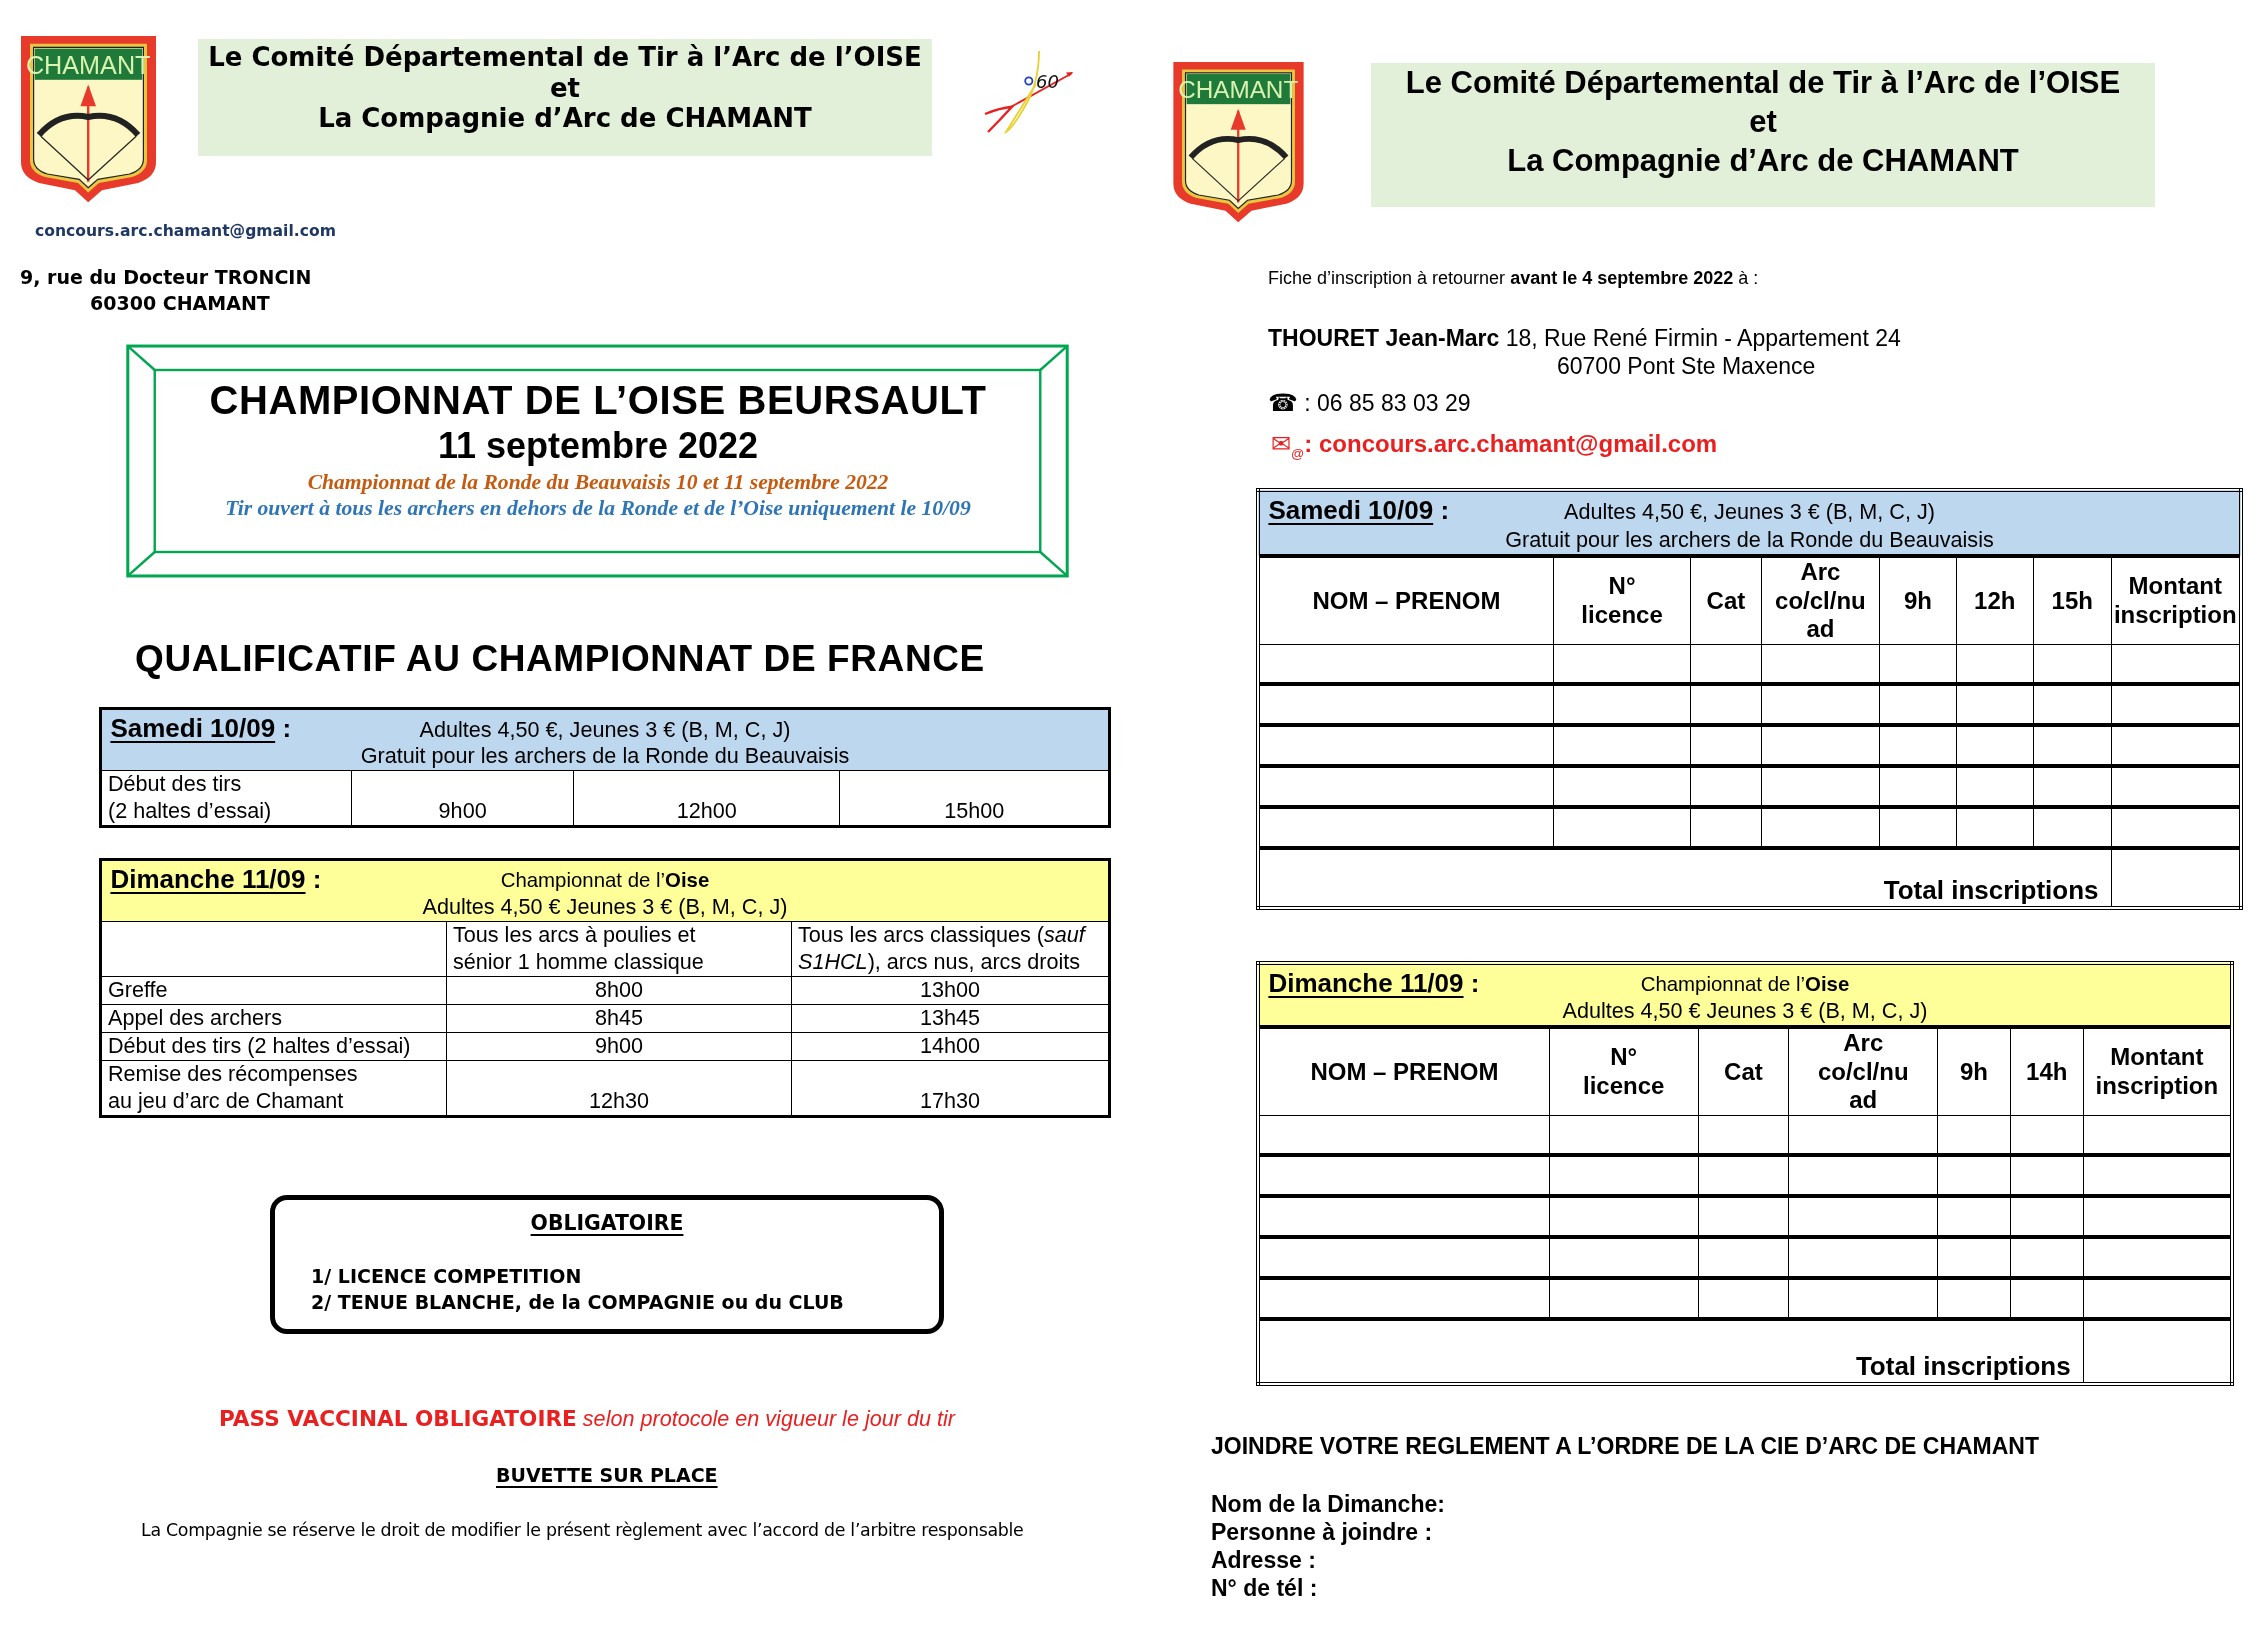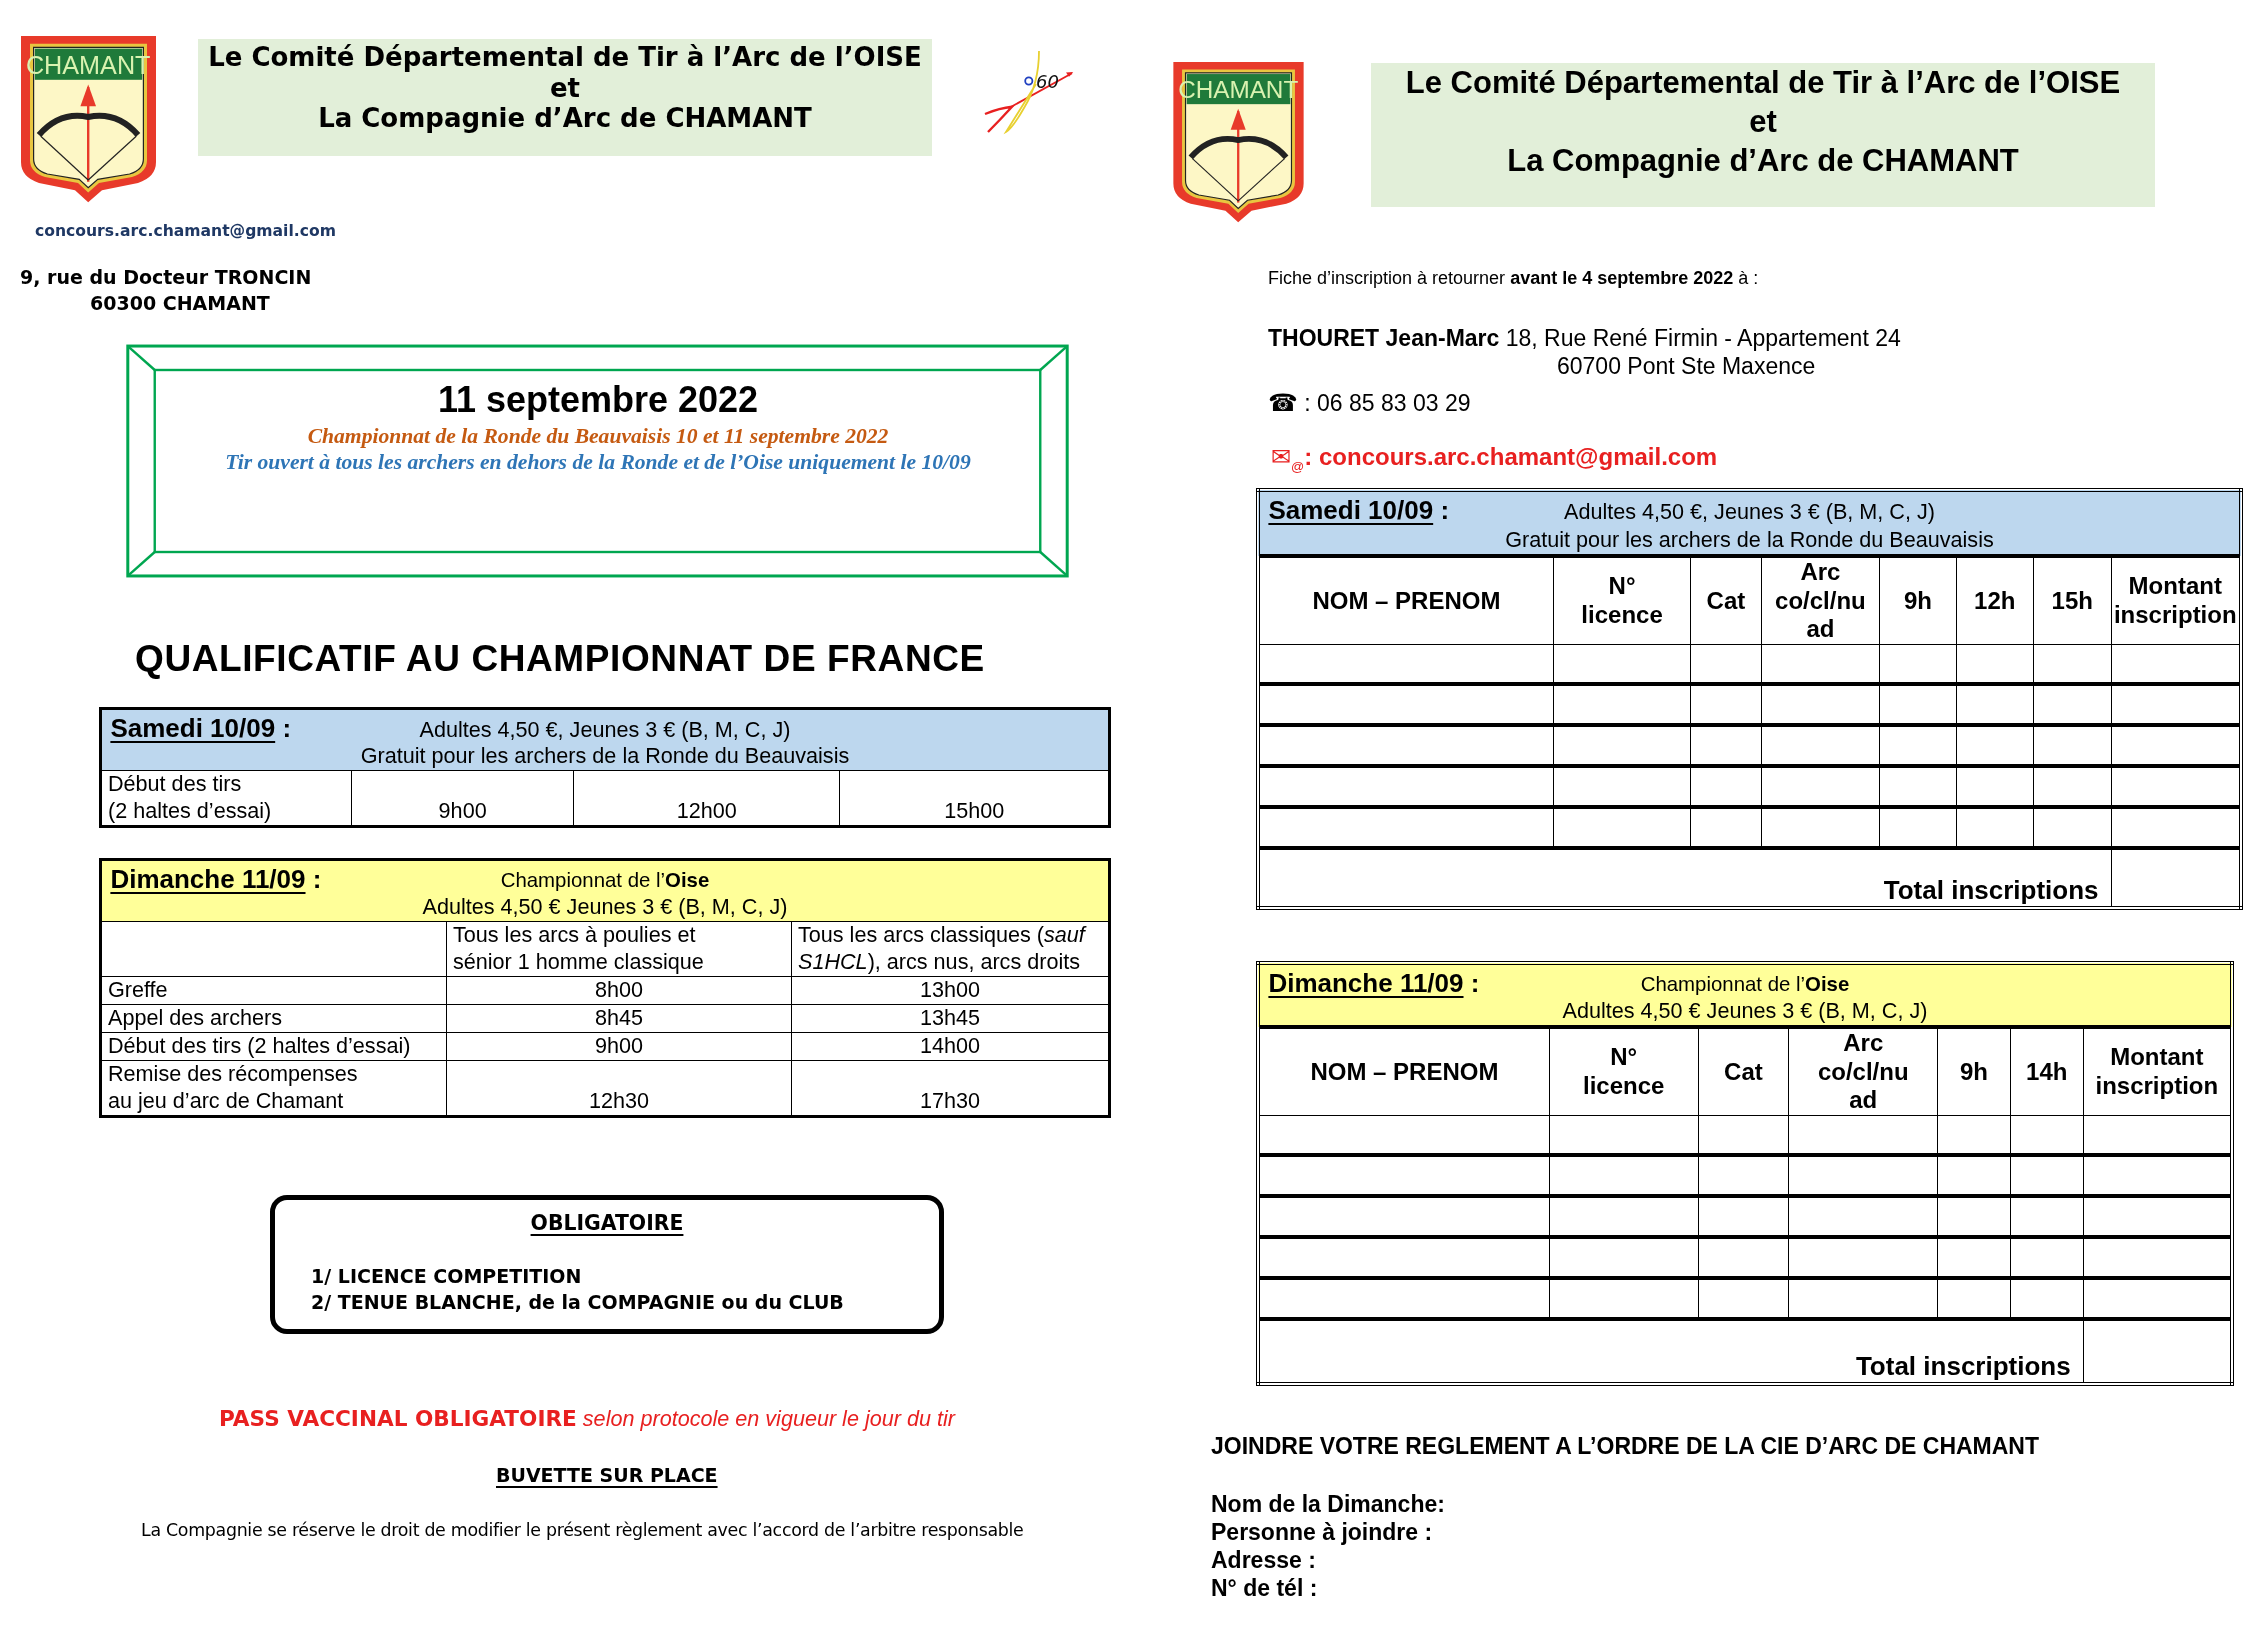--- a/index.html
+++ b/index.html
@@ -65,20 +65,21 @@
 <div class="abs" style="left:126px;top:344px;width:943px;height:234px;">
   <svg class="abs" style="left:0;top:0" width="943" height="234" viewBox="0 0 1575 390">
     <rect x="3" y="3" width="1569" height="384" fill="none" stroke="#00a650" stroke-width="5"></rect>
     <rect x="48" y="43" width="1479" height="304" fill="none" stroke="#00a650" stroke-width="4"></rect>
     <line x1="3" y1="3" x2="48" y2="43" stroke="#00a650" stroke-width="4"></line>
     <line x1="1572" y1="3" x2="1527" y2="43" stroke="#00a650" stroke-width="4"></line>
     <line x1="3" y1="387" x2="48" y2="347" stroke="#00a650" stroke-width="4"></line>
     <line x1="1572" y1="387" x2="1527" y2="347" stroke="#00a650" stroke-width="4"></line>
   </svg>
   <div class="abs" style="left:29px;top:33px;width:886px;text-align:center;">
+    <div style="font-weight:bold;font-size:40px;letter-spacing:0.6px;line-height:1.15;">CHAMPIONNAT DE L’OISE BEURSAULT</div>
     <div style="font-weight:bold;font-size:36px;line-height:1.25;">11 septembre 2022</div>
     <div style="font-family:'Liberation Serif', serif;font-style:italic;font-weight:bold;font-size:21.6px;color:#c55a11;line-height:1.3;">Championnat de la Ronde du Beauvaisis 10 et 11 septembre 2022</div>
     <div style="font-family:'Liberation Serif', serif;font-style:italic;font-weight:bold;font-size:21.6px;color:#2e75b6;line-height:1.2;">Tir ouvert à tous les archers en dehors de la Ronde et de l’Oise uniquement le 10/09</div>
   </div>
 </div>
 
 <div class="abs" style="left:135px;top:638px;font-weight:bold;font-size:37px;letter-spacing:0.6px;">QUALIFICATIF AU CHAMPIONNAT DE FRANCE</div>
 
 <table class="tbl" style="left:99px;top:707px;width:1012px;">
   <tbody>
@@ -198,21 +199,21 @@
 
 <div class="abs" style="left:1268px;top:325px;font-size:23px;">
   <b>THOURET Jean-Marc</b><span> 18, Rue René Firmin - Appartement 24</span>
 </div>
 <div class="abs" style="left:1557px;top:353px;font-size:23px;">60700 Pont Ste Maxence</div>
 
 <div class="abs" style="left:1268px;top:389px;font-size:23px;">
   <span style="font-size:24px;">☎</span><span> : 06 85 83 03 29</span>
 </div>
 
-<div class="abs" style="left:1271px;top:443px;font-size:24px;color:#e82020;font-weight:bold;">
+<div class="abs" style="left:1271px;top:430px;font-size:24px;color:#e82020;font-weight:bold;">
   <span style="font-weight:normal;">✉<sub style="font-size:13px;">@</sub></span><span>: concours.arc.chamant@gmail.com</span>
 </div>
 
 <table class="tbl reg" style="left:1256px;top:488px;width:987px;">
   <tbody>
       <tr class="blue">
     <td colspan="8" style="height:57px;padding:2.4px 8.4px;vertical-align:top;border-bottom:4.2px solid #000;">
       <div style="position:relative;height:57px;">
         <span class="abs daylabel" style="left:0;top:0;text-decoration:none;">
           <span class="u">Samedi 10/09</span><span> :</span>

